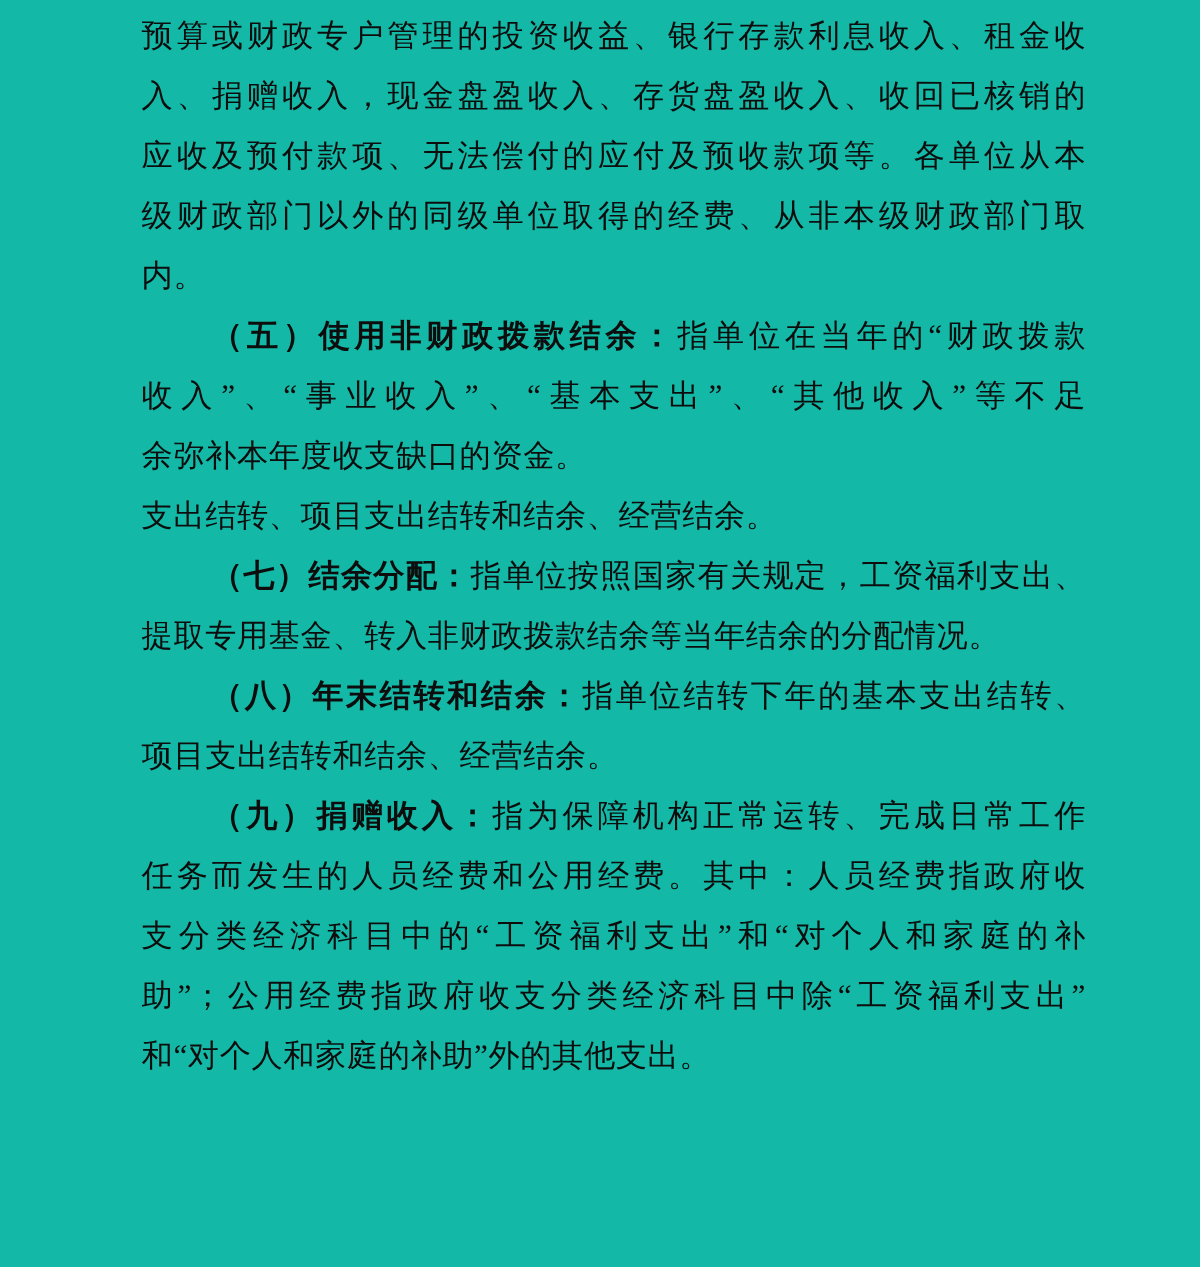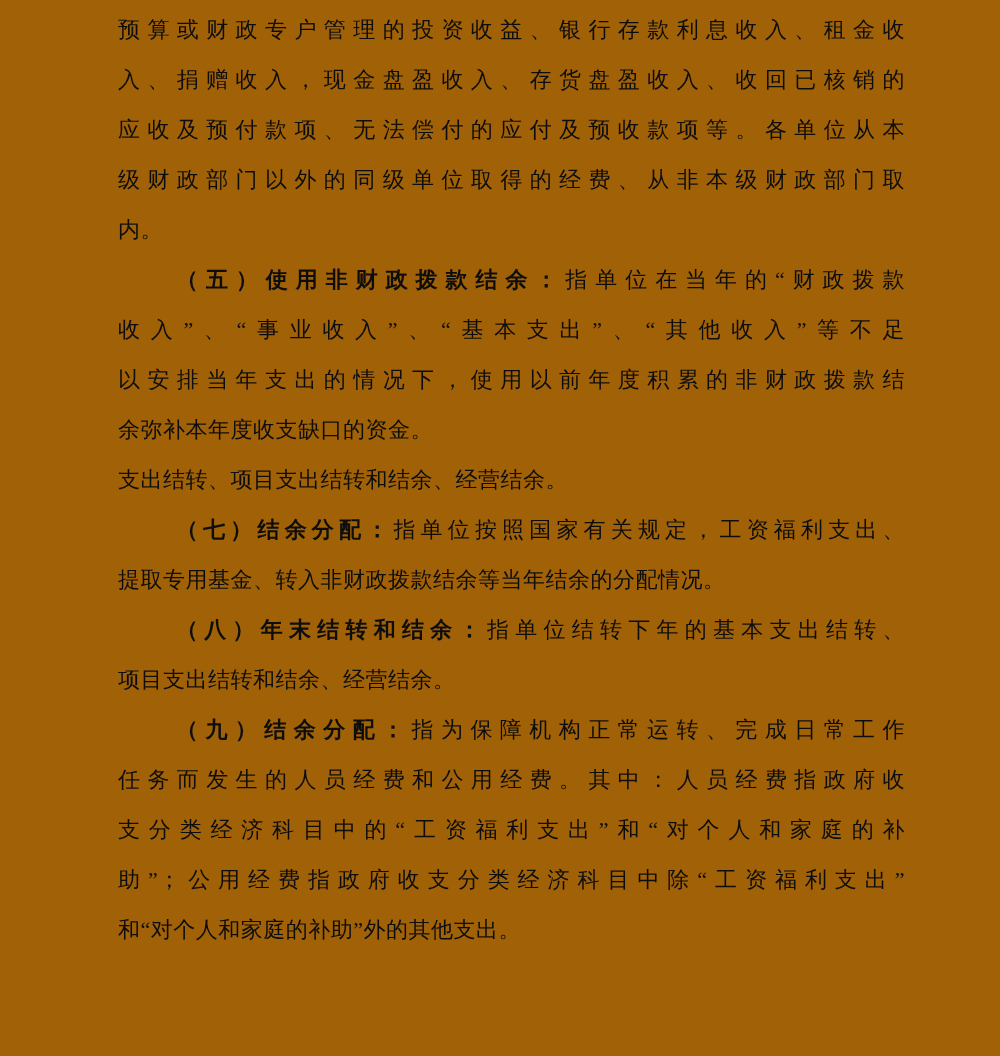--- a/index.html
+++ b/index.html
@@ -5,24 +5,24 @@
   html, body {
     margin: 0;
     padding: 0;
     background: #ffffff;
   }
   .page {
     position: relative;
     box-sizing: border-box;
     width: 1000px;
     height: 1056px;
-    background: #a16207;
+    background: #14b8a6;
     padding: 5px 95px 16px 118px;
     font-family: "Liberation Serif", "DejaVu Serif", serif;
-    font-size: 22px;
+    font-size: 26px;
     color: #0d0d0d;
     overflow: hidden;
   }
   .line {
     height: 50px;
     line-height: 50px;
     letter-spacing: 0.5px;
   }
   
   .j {
@@ -44,30 +44,29 @@
 <div class="page">
 
   <div class="line j"><span>预算或财政专户管理的投资收益、银行存款利息收入、租金收</span></div>
   <div class="line j"><span>入、捐赠收入，现金盘盈收入、存货盘盈收入、收回已核销的</span></div>
   <div class="line j"><span>应收及预付款项、无法偿付的应付及预收款项等。各单位从本</span></div>
   <div class="line j"><span>级财政部门以外的同级单位取得的经费、从非本级财政部门取</span></div>
   <div class="line"><span>内。</span></div>
 
   <div class="line j indent"><span class="lead">（五）使用非财政拨款结余：</span><span>指单位在当年的“财政拨款</span></div>
   <div class="line j"><span>收入”、“事业收入”、“基本支出”、“其他收入”等不足</span></div>
-  <div class="line j"><span>以安排当年支出的情况下，使用以前年度积累的非财政拨款结</span></div>
   <div class="line"><span>余弥补本年度收支缺口的资金。</span></div>
 
   <div class="line"><span>支出结转、项目支出结转和结余、经营结余。</span></div>
 
   <div class="line j indent"><span class="lead">（七）结余分配：</span><span>指单位按照国家有关规定，工资福利支出、</span></div>
   <div class="line"><span>提取专用基金、转入非财政拨款结余等当年结余的分配情况。</span></div>
 
   <div class="line j indent"><span class="lead">（八）年末结转和结余：</span><span>指单位结转下年的基本支出结转、</span></div>
   <div class="line"><span>项目支出结转和结余、经营结余。</span></div>
 
-  <div class="line j indent"><span class="lead">（九）结余分配：</span><span>指为保障机构正常运转、完成日常工作</span></div>
+  <div class="line j indent"><span class="lead">（九）捐赠收入：</span><span>指为保障机构正常运转、完成日常工作</span></div>
   <div class="line j"><span>任务而发生的人员经费和公用经费。其中：人员经费指政府收</span></div>
   <div class="line j"><span>支分类经济科目中的“工资福利支出”和“对个人和家庭的补</span></div>
   <div class="line j"><span>助”；公用经费指政府收支分类经济科目中除“工资福利支出”</span></div>
   <div class="line"><span>和“对个人和家庭的补助”外的其他支出。</span></div>
 
 </div>
 
 </body></html>

